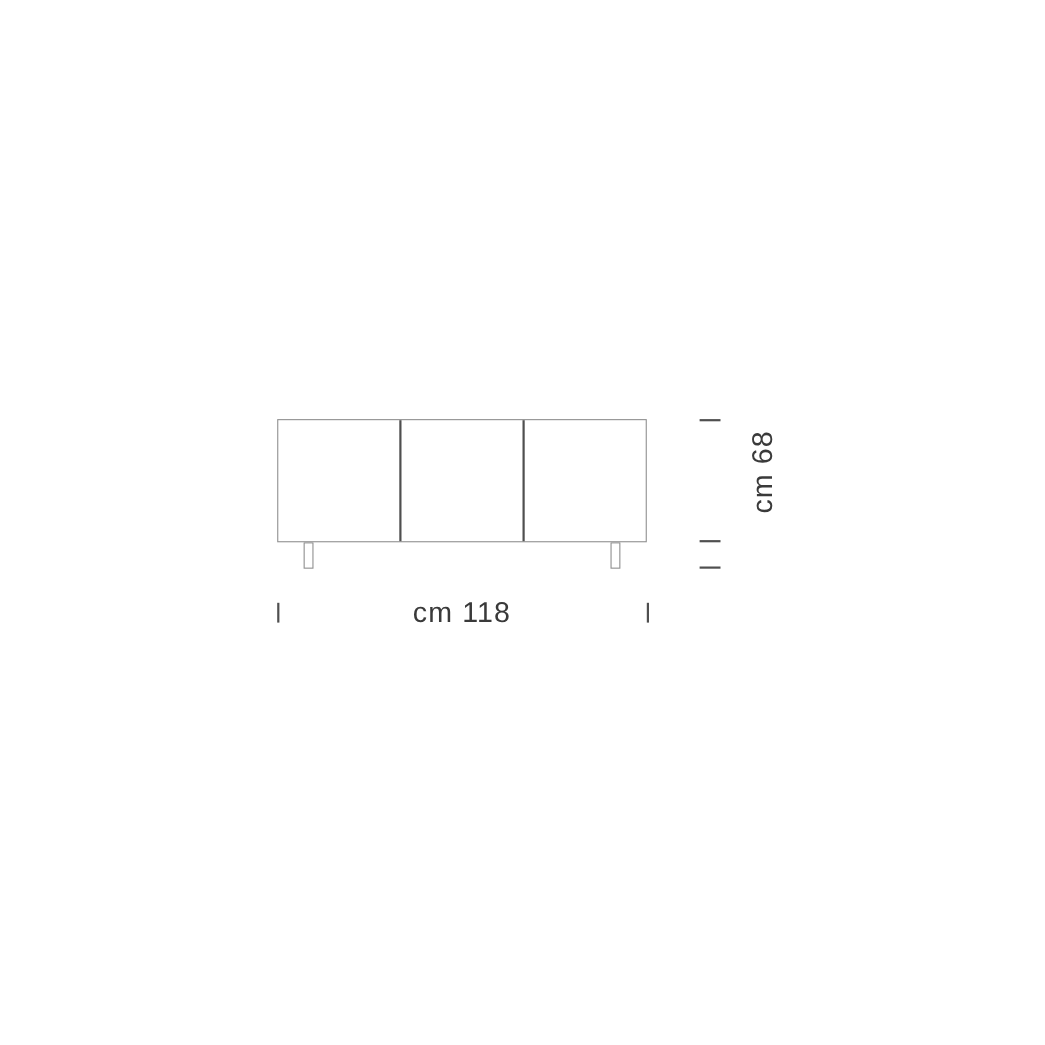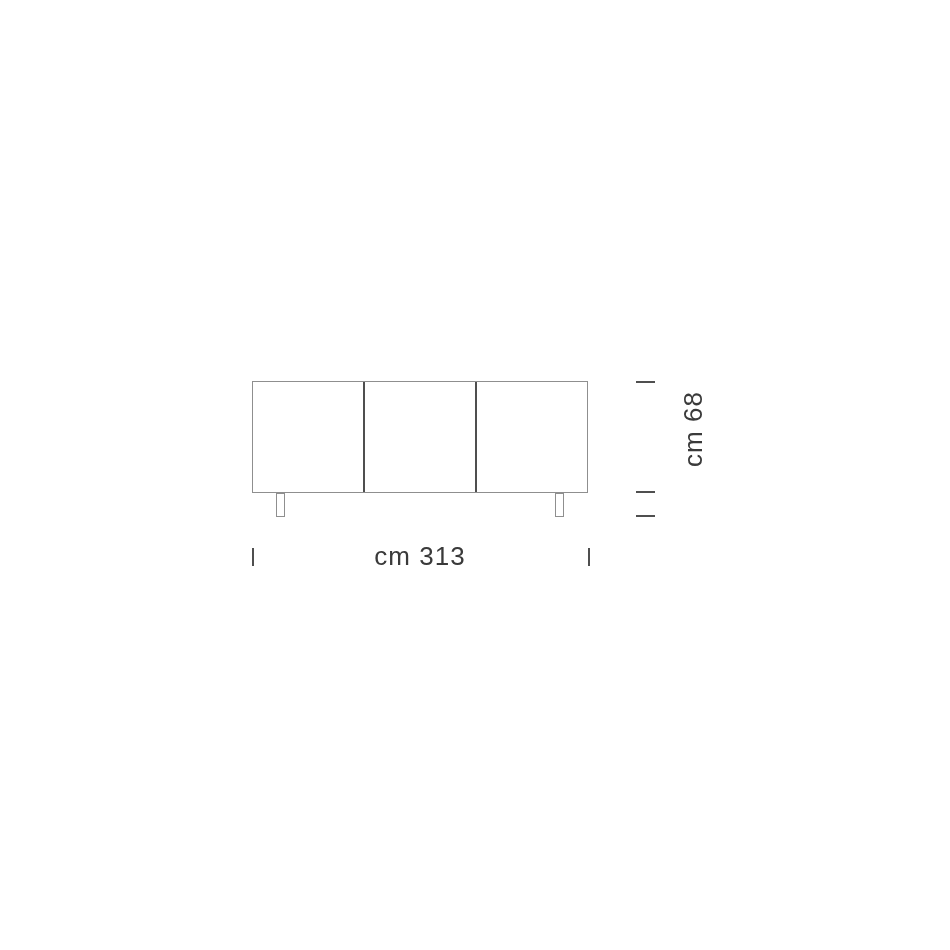--- a/index.html
+++ b/index.html
@@ -116,16 +116,16 @@
   <div class="tick-h tick-h-bot"></div>
 
   <div class="height-label">
     <span class="dim-label">cm 68</span>
   </div>
 
   <div class="tick-v tick-v-left"></div>
   <div class="tick-v tick-v-right"></div>
 
   <div class="width-label">
-    <span class="dim-label">cm 313</span>
+    <span class="dim-label">cm 118</span>
   </div>
 
 </div>
 
 </body></html>

